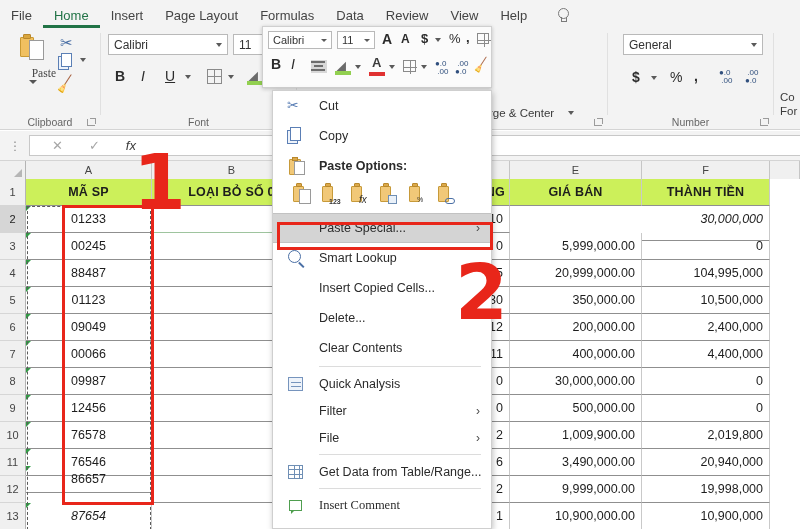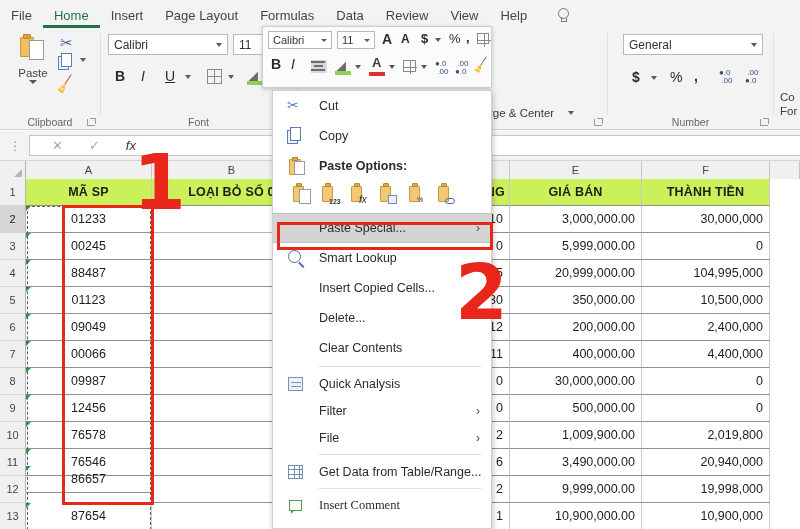--- a/index.html
+++ b/index.html
@@ -64,21 +64,21 @@
   .dlg::before{
     content:""; position:absolute; left:0; top:1px; width:7px; height:6px;
     border-left:1px solid #666; border-bottom:1px solid #666;
   }
   .dlg::after{
     content:""; position:absolute; left:3px; top:0; width:5px; height:5px;
     border-top:1px solid #666; border-right:1px solid #666;
   }
 
   
-  .paste-big { position: absolute; left: 10px; top: 4px; width: 46px; text-align: center; }
+  .paste-big { position: absolute; left: 10px; top: 4px; width: 46px; text-align: right; font-family: Liberation Serif, serif; }
   .paste-icn {
     position: relative; width: 30px; height: 32px; margin: 2px auto 0;
   }
   .pb-board {
     position: absolute; left: 2px; top: 3px; width: 14px; height: 20px;
     background: #f0c060; border: 1px solid #c99a33; border-radius: 1px;
   }
   .pb-clip {
     position: absolute; left: 5px; top: 0px; width: 8px; height: 5px;
     background: #d9a53d; border: 1px solid #b9882c; border-radius: 1px;
@@ -500,22 +500,21 @@
     <div class="cell hdr" style="left:312px; top:18px; width:98px;  height:27px; line-height:27px;"></div>
     <div class="cell hdr" style="left:410px; top:18px; width:100px; height:27px; line-height:27px; text-align:right; padding-right:4px;">NG</div>
     <div class="cell hdr" style="left:510px; top:18px; width:132px; height:27px; line-height:27px;">GIÁ BÁN</div>
     <div class="cell hdr" style="left:642px; top:18px; width:128px; height:27px; line-height:27px;">THÀNH TIỀN</div>
 
     <div class="cell ctr" style="left:26px; top:45px; width:126px; height:27px; line-height:27px;">
       <span class="gtri"></span>
       <span>01233</span>
     </div>
     <div class="cell num" style="left:410px; top:45px; width:100px; height:27px; line-height:27px;">10</div>
-    <div class="cell num" style="left:510px; top:45px; width:132px; height:27px; line-height:27px;">3,000,000.00</div>
-    <div class="cell num" style="left:642px; top:45px; width:128px; height:27px; line-height:27px;">30,000,000</div>
+    <div class="cell num" style="left:642px; top:45px; width:128px; height:35px; line-height:27px;font-style:italic;">30,000,000</div>
 
     <div class="cell ctr" style="left:26px; top:72px; width:126px; height:27px; line-height:27px;">
       <span class="gtri"></span>
       <span>00245</span>
     </div>
     <div class="cell num" style="left:410px; top:72px; width:100px; height:27px; line-height:27px;">0</div>
     <div class="cell num" style="left:510px; top:72px; width:132px; height:27px; line-height:27px;">5,999,000.00</div>
     <div class="cell num" style="left:642px; top:72px; width:128px; height:27px; line-height:27px;">0</div>
 
     <div class="cell ctr" style="left:26px; top:99px; width:126px; height:27px; line-height:27px;">
@@ -583,21 +582,21 @@
     <div class="cell num" style="left:642px; top:288px; width:128px; height:27px; line-height:27px;">20,940,000</div>
 
     <div class="cell ctr" style="left:26px; top:305px; width:126px; height:27px; line-height:27px;">
       <span class="gtri"></span>
       <span>86657</span>
     </div>
     <div class="cell num" style="left:410px; top:315px; width:100px; height:27px; line-height:27px;">2</div>
     <div class="cell num" style="left:510px; top:315px; width:132px; height:27px; line-height:27px;">9,999,000.00</div>
     <div class="cell num" style="left:642px; top:315px; width:128px; height:27px; line-height:27px;">19,998,000</div>
 
-    <div class="cell ctr" style="left:26px; top:342px; width:126px; height:27px; line-height:27px;">
+    <div class="cell ctr" style="left:26px; top:342px; width:126px; height:27px; line-height:27px;font-style:italic;">
       <span class="gtri"></span>
       <span>87654</span>
     </div>
     <div class="cell num" style="left:410px; top:342px; width:100px; height:27px; line-height:27px;">1</div>
     <div class="cell num" style="left:510px; top:342px; width:132px; height:27px; line-height:27px;">10,900,000.00</div>
     <div class="cell num" style="left:642px; top:342px; width:128px; height:27px; line-height:27px;">10,900,000</div>
 
     <div class="cell" style="left:152px; top:45px;  width:160px; height:27px; border-bottom:1px solid #9ec49e;"></div>
     <div class="cell" style="left:152px; top:72px;  width:160px; height:27px;"></div>
     <div class="cell" style="left:152px; top:99px;  width:160px; height:27px;"></div>

